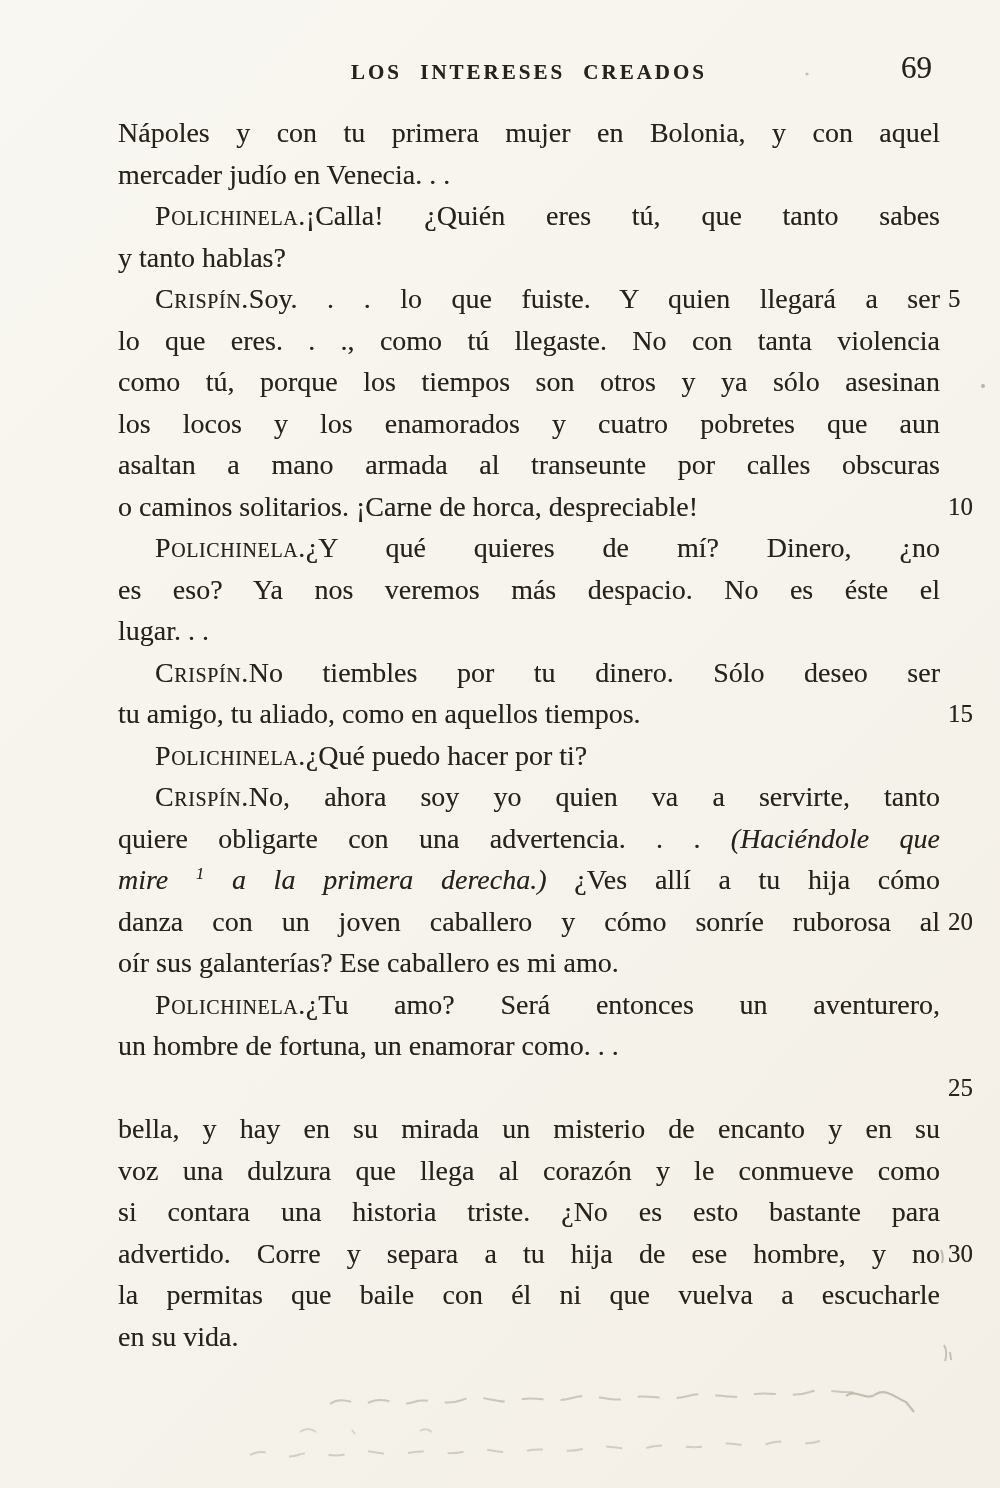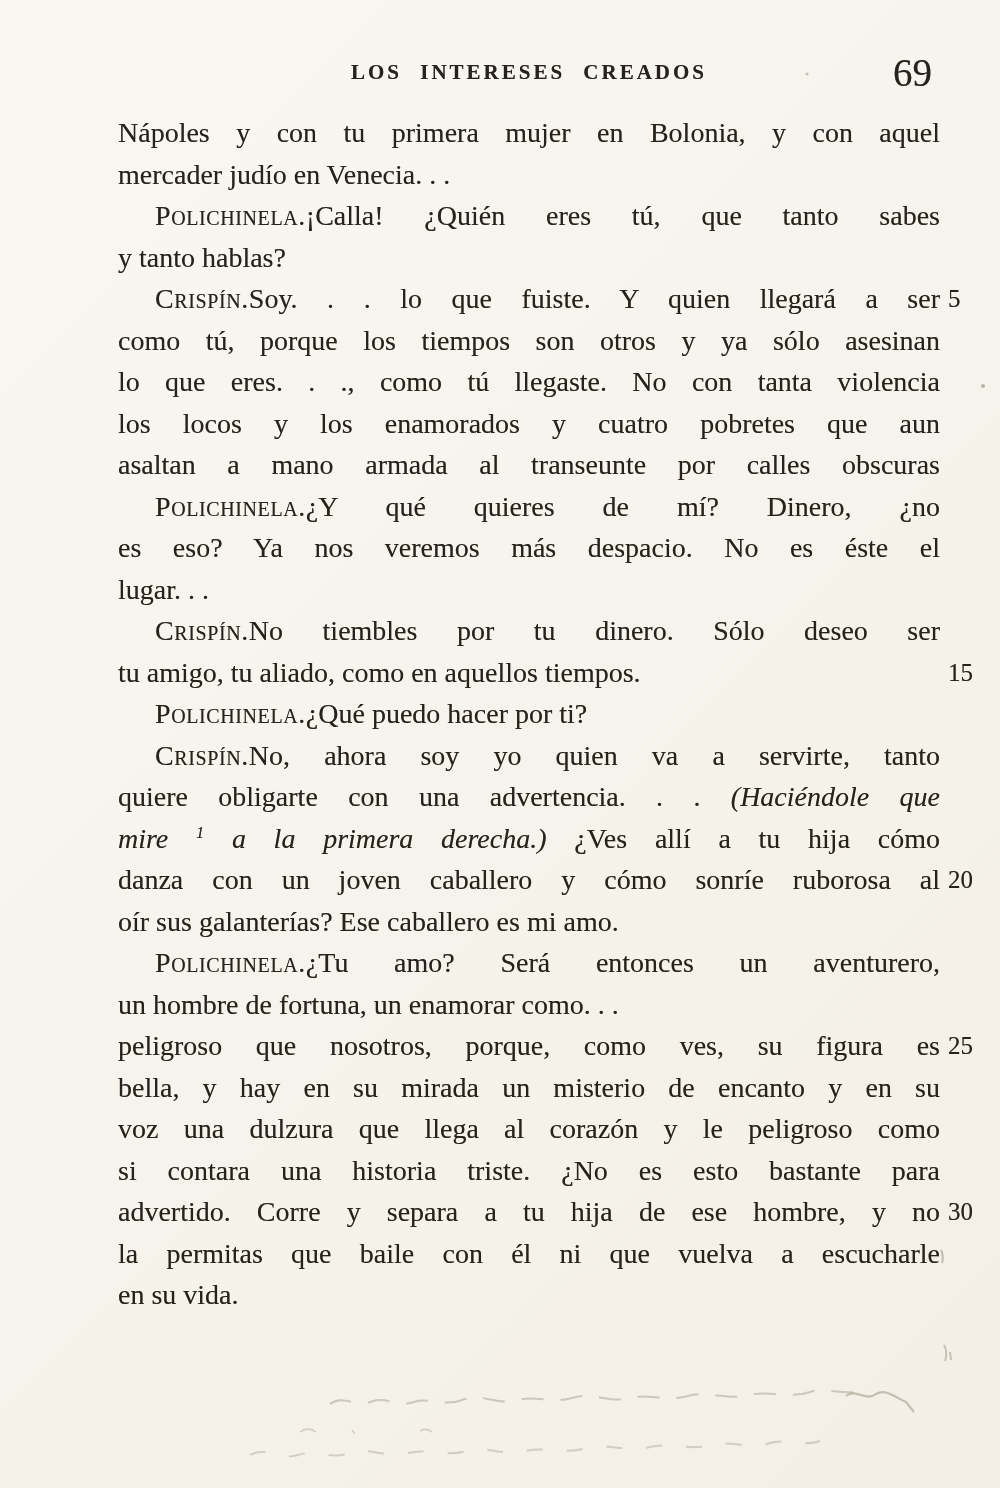--- a/index.html
+++ b/index.html
@@ -17,21 +17,21 @@
   .header { position: absolute; top: 54px; left: 118px; width: 822px; height: 40px; }
   .running-title {
     position: absolute; left: 90px; right: 90px; top: 6px;
     text-align: center;
     font-size: 21px; letter-spacing: 3px; word-spacing: 10px;
     font-weight: 600;
     text-shadow: 0 0 0.5px rgba(30,25,18,.45);
   }
   .page-number {
     position: absolute; right: 8px; top: -4px;
-    font-size: 39px;
+    font-size: 31px;
     text-shadow: 0 0 0.5px rgba(30,25,18,.45);
     margin-left: 8px;
   }
 
   
   .text-block {
     position: absolute; top: 112px; left: 118px; width: 822px;
     font-size: 28px;
     text-shadow: 0 0 0.5px rgba(30,25,18,.4);
   }
@@ -66,40 +66,41 @@
     <div class="running-title">LOS INTERESES CREADOS</div>
     <div class="page-number">69</div>
   </div>
 
   <div class="text-block">
       <div class="line justify"><span>Nápoles y con tu primera mujer en Bolonia, y con aquel</span></div>
       <div class="line"><span>mercader judío en Venecia. . .</span></div>
       <div class="line justify indent"><span class="sc">Polichinela.</span><span>¡Calla! ¿Quién eres tú, que tanto sabes</span></div>
       <div class="line"><span>y tanto hablas?</span></div>
       <div class="line justify indent"><span class="sc">Crispín.</span><span>Soy. . . lo que fuiste.  Y quien llegará a ser</span><span class="lineno">5</span></div>
+      <div class="line justify"><span>lo que eres. . ., como tú llegaste.  No con tanta violencia</span></div>
       <div class="line justify"><span>como tú, porque los tiempos son otros y ya sólo asesinan</span></div>
-      <div class="line justify"><span>lo que eres. . ., como tú llegaste.  No con tanta violencia</span></div>
       <div class="line justify"><span>los locos y los enamorados y cuatro pobretes que aun</span></div>
       <div class="line justify"><span>asaltan a mano armada al transeunte por calles obscuras</span></div>
+      <div class="line"><span>o caminos solitarios.  ¡Carne de horca, despreciable!</span><span class="lineno">10</span></div>
       <div class="line justify indent"><span class="sc">Polichinela.</span><span>¿Y qué quieres de mí?  Dinero, ¿no</span></div>
       <div class="line justify"><span>es eso?  Ya nos veremos más despacio.  No es éste el</span></div>
       <div class="line"><span>lugar. . .</span></div>
       <div class="line justify indent"><span class="sc">Crispín.</span><span>No tiembles por tu dinero.  Sólo deseo ser</span></div>
       <div class="line"><span>tu amigo, tu aliado, como en aquellos tiempos.</span><span class="lineno">15</span></div>
       <div class="line indent"><span class="sc">Polichinela.</span><span>¿Qué puedo hacer por ti?</span></div>
       <div class="line justify indent"><span class="sc">Crispín.</span><span>No, ahora soy yo quien va a servirte, tanto</span></div>
       <div class="line justify"><span>quiere obligarte con una advertencia. . . </span><span class="i">(Haciéndole que</span></div>
       <div class="line justify"><span class="i">mire </span><sup class="i">1</sup><span class="i"> a la primera derecha.)</span><span> ¿Ves allí a tu hija cómo</span></div>
       <div class="line justify"><span>danza con un joven caballero y cómo sonríe ruborosa al</span><span class="lineno">20</span></div>
       <div class="line"><span>oír sus galanterías? Ese caballero es mi amo.</span></div>
       <div class="line justify indent"><span class="sc">Polichinela.</span><span>¿Tu amo? Será entonces un aventurero,</span></div>
       <div class="line"><span>un hombre de fortuna, un enamorar como. . .</span></div>
-      <div class="line justify"><span>peligroso que nosotros, porque, como ves, su figura es</span><span class="lineno">25</span></div>
+      <div class="line justify"><span class="lineno">25</span></div>
       <div class="line justify"><span>bella, y hay en su mirada un misterio de encanto y en su</span></div>
-      <div class="line justify"><span>voz una dulzura que llega al corazón y le peligroso como</span></div>
+      <div class="line justify"><span>voz una dulzura que llega al corazón y le conmueve como</span></div>
       <div class="line justify"><span>si contara una historia triste.  ¿No es esto bastante para</span></div>
       <div class="line justify"><span>advertido.  Corre y separa a tu hija de ese hombre, y no</span><span class="lineno">30</span></div>
       <div class="line justify"><span>la permitas que baile con él ni que vuelva a escucharle</span></div>
       <div class="line"><span>en su vida.</span></div>
     </div>
 
   <svg class="scribbles" viewBox="0 0 1000 1488" xmlns="http://www.w3.org/2000/svg">
 
     <circle cx="983" cy="386" r="2" fill="#857f70" opacity="0.55"></circle>
     <circle cx="807" cy="74" r="1.6" fill="#918b7c" opacity="0.5"></circle>

